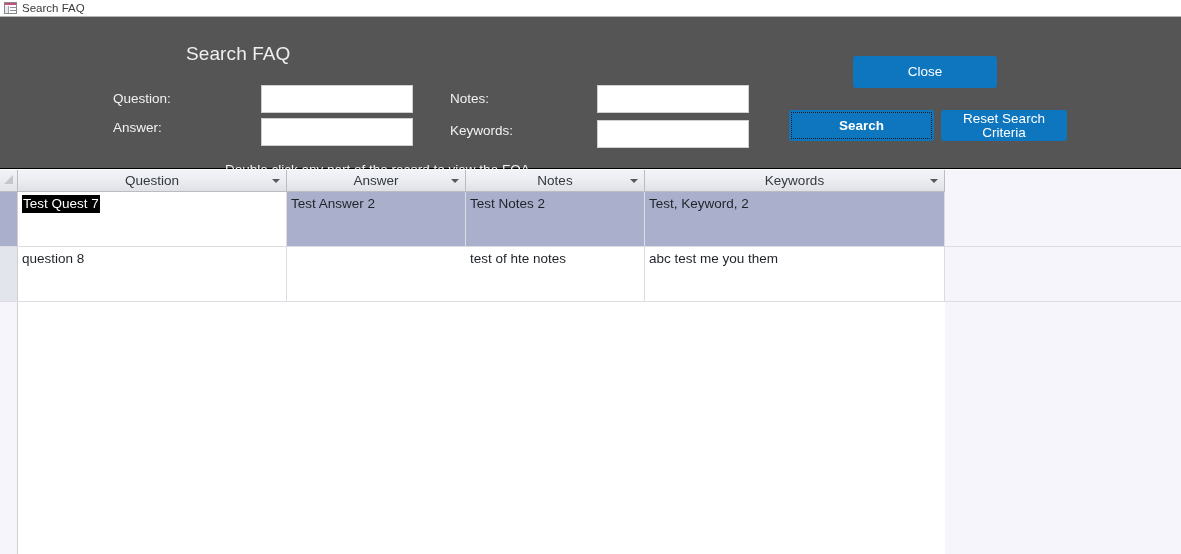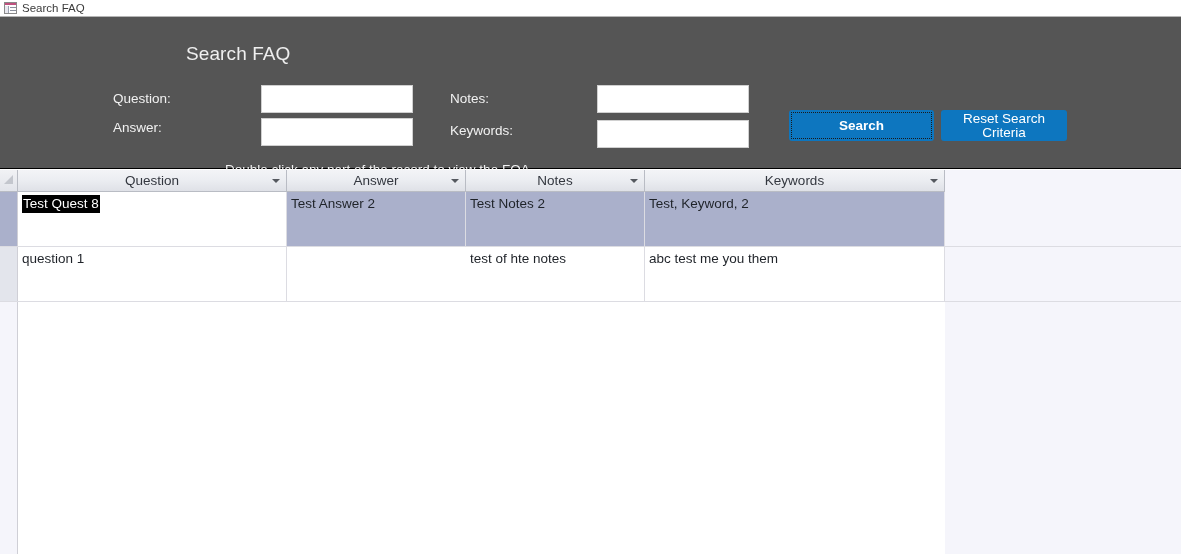--- a/index.html
+++ b/index.html
@@ -309,20 +309,21 @@
   <input class="fld-input in-answer" type="text" value="" style="">
 
   <div class="fld-label lbl-notes">Notes:</div>
   <input class="fld-input in-notes" type="text" value="" style="">
 
   <div class="fld-label lbl-keywords">Keywords:</div>
   <input class="fld-input in-keywords" type="text" value="" style="">
 
   <div class="hint">Double click any part of the record to view the FQA</div>
 
+  <button class="btn btn-close">Close</button>
   <button class="btn btn-search">Search</button>
   <button class="btn btn-reset">Reset Search Criteria</button>
 </div>
 
 <div class="sheet">
   <div class="sheet-bg-right"></div>
   <div class="gutter-strip"></div>
 
   <div class="hdr-row">
     <div class="hdr-corner"></div>
@@ -340,25 +341,25 @@
       </div>
       <div class="hdr-cell" style="left: 645px; width: 300px;">
         <span class="hdr-text">Keywords</span>
         <span class="hdr-arrow"></span>
       </div>
     </div>
 
   <div id="grid-mount">
       <div class="row row-sel" style="top: 22px; height: 55px;">
         <div class="row-selector"></div>
-        <div class="cell cell-editing" style="left: 18px; width: 269px;"><span class="sel-text">Test Quest 8</span></div>
+        <div class="cell cell-editing" style="left: 18px; width: 269px;"><span class="sel-text">Test Quest 7</span></div>
         <div class="cell" style="left: 287px; width: 179px;">Test Answer 2</div>
         <div class="cell" style="left: 466px; width: 179px;">Test Notes 2</div>
         <div class="cell" style="left: 645px; width: 300px;">Test, Keyword, 2</div>
       </div>
       <div class="row row-unsel" style="top: 77px; height: 55px;">
         <div class="row-selector"></div>
-        <div class="cell" style="left: 18px; width: 269px;">question 1</div>
+        <div class="cell" style="left: 18px; width: 269px;">question 8</div>
         <div class="cell" style="left: 466px; width: 179px;">test of hte notes</div>
         <div class="cell" style="left: 645px; width: 300px;">abc test me you them</div>
       </div>
     </div>
 </div>
 
 </body></html>

